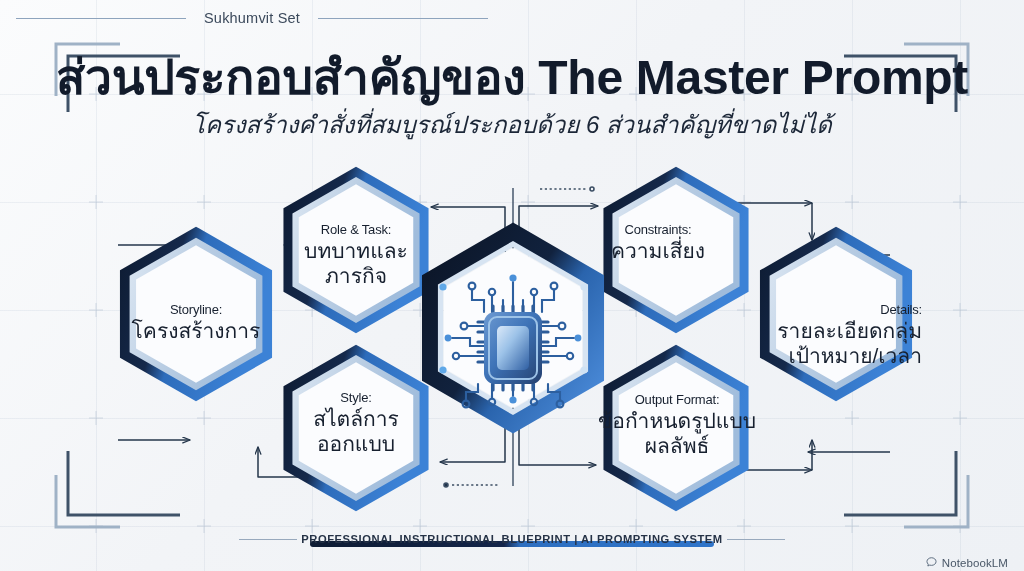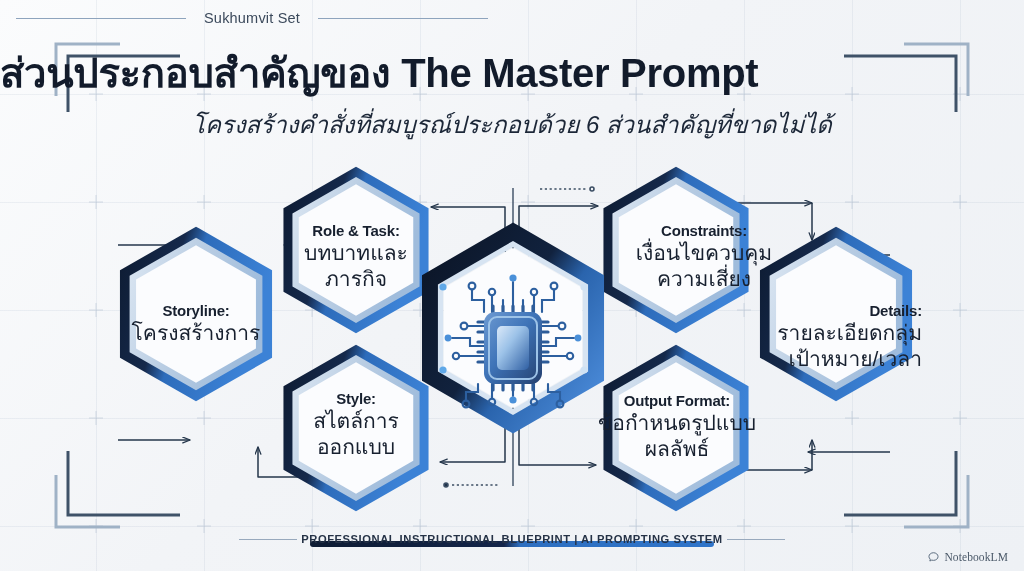--- a/index.html
+++ b/index.html
@@ -39,63 +39,63 @@
   }
   #toplabel .rule { width:170px; height:1px; background:#8ea4bd; }
   #toplabel .txt {
     font-size:14.5px; color:#3c4a5c; letter-spacing:.2px;
     white-space:nowrap;
   }
 
   
   #title {
     position:absolute; top:52px; left:0; width:1024px;
-    z-index:6;
-    font-size:40px; font-weight:bold; color:#121b2b;
+    text-align:center; z-index:6;
+    font-size:48px; font-weight:bold; color:#121b2b;
     letter-spacing:-0.3px; line-height:1.08;
     white-space:nowrap;
   }
   #subtitle {
     position:absolute; top:110px; left:0; width:1024px;
     text-align:center; z-index:6;
     font-size:24px; color:#1c2738; line-height:1.25;
     white-space:nowrap;
     font-style:italic;
   }
 
   
   #diagram { position:absolute; top:0; left:0; z-index:4; }
 
   
   .hexlabel {
     position:absolute; z-index:7;
     text-align:center; color:#17202f;
     line-height:1.22; pointer-events:none;
   }
-  .hexlabel .hd { font-weight:bold; font-size:15px; white-space:nowrap; letter-spacing:-0.2px;}
+  .hexlabel .hd { font-weight:normal; font-size:13px; white-space:nowrap; letter-spacing:-0.2px;}
   .hexlabel .ln { font-size:21px; white-space:nowrap; }
 
   
   #footbar {
     position:absolute; left:310px; top:541px; width:404px; height:6px;
     border-radius:3px; z-index:6;
     background:linear-gradient(to right,#0d1b33 0%,#14254a 48%,#2e6fc0 52%,#2f74c9 100%);
   }
   #footrow {
     position:absolute; top:529px; left:0; width:1024px; height:20px;
     display:flex; align-items:center; justify-content:center; gap:4px; z-index:6;
   }
   #footrow .frule { width:58px; height:1px; background:#98a9bd; }
   #foottext {
     font-size:11.2px; font-weight:bold; color:#253246;
     letter-spacing:.55px; white-space:nowrap;
   }
   #brand {
     position:absolute; right:16px; top:551px; height:18px; z-index:6;
-    display:flex; align-items:flex-start; gap:4px;font-family:Liberation Serif, serif;
+    display:flex; align-items:flex-end; gap:4px;
   }
   #brand .bname { font-size:11.5px; color:#4a5868; letter-spacing:.1px; }
 </style>
 </head>
 <body>
 
 <div id="canvas">
   <div class="gridlayer"></div>
 
   <svg class="plusmarks" width="1024" height="571">
@@ -474,23 +474,22 @@
     <div class="ln">บทบาทและ</div>
     <div class="ln">ภารกิจ</div>
   </div>
 
   <div class="hexlabel" style="left:276px; top:390px; width:160px;">
     <div class="hd">Style:</div>
     <div class="ln">สไตล์การ</div>
     <div class="ln">ออกแบบ</div>
   </div>
 
-  <div class="hexlabel" style="left:620px; top:222px; width:168px;">
+  <div class="hexlabel" style="left:574px; top:222px; width:168px;">
     <div class="hd">Constraints:</div>
-    <div class="ln">เงื่อนไขควบคุม</div>
     <div class="ln">ความเสี่ยง</div>
   </div>
 
   <div class="hexlabel" style="left:591px; top:392px; width:172px;">
     <div class="hd">Output Format:</div>
     <div class="ln">ข้อกำหนดรูปแบบ</div>
     <div class="ln">ผลลัพธ์</div>
   </div>
 
   <div class="hexlabel" style="left:752px; top:302px; width:170px;text-align:right;">

